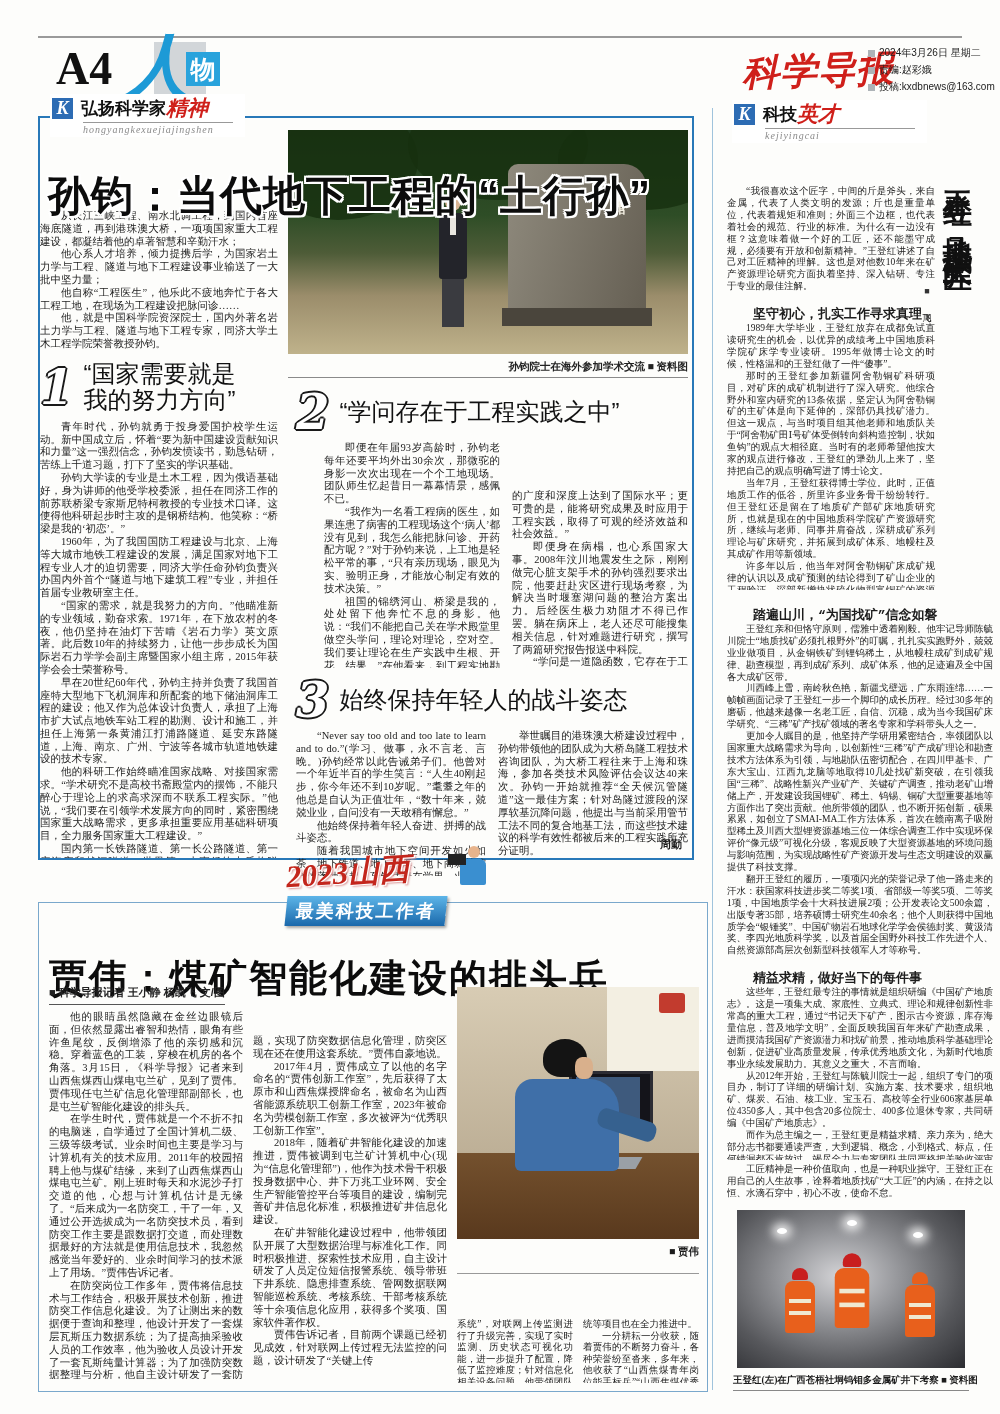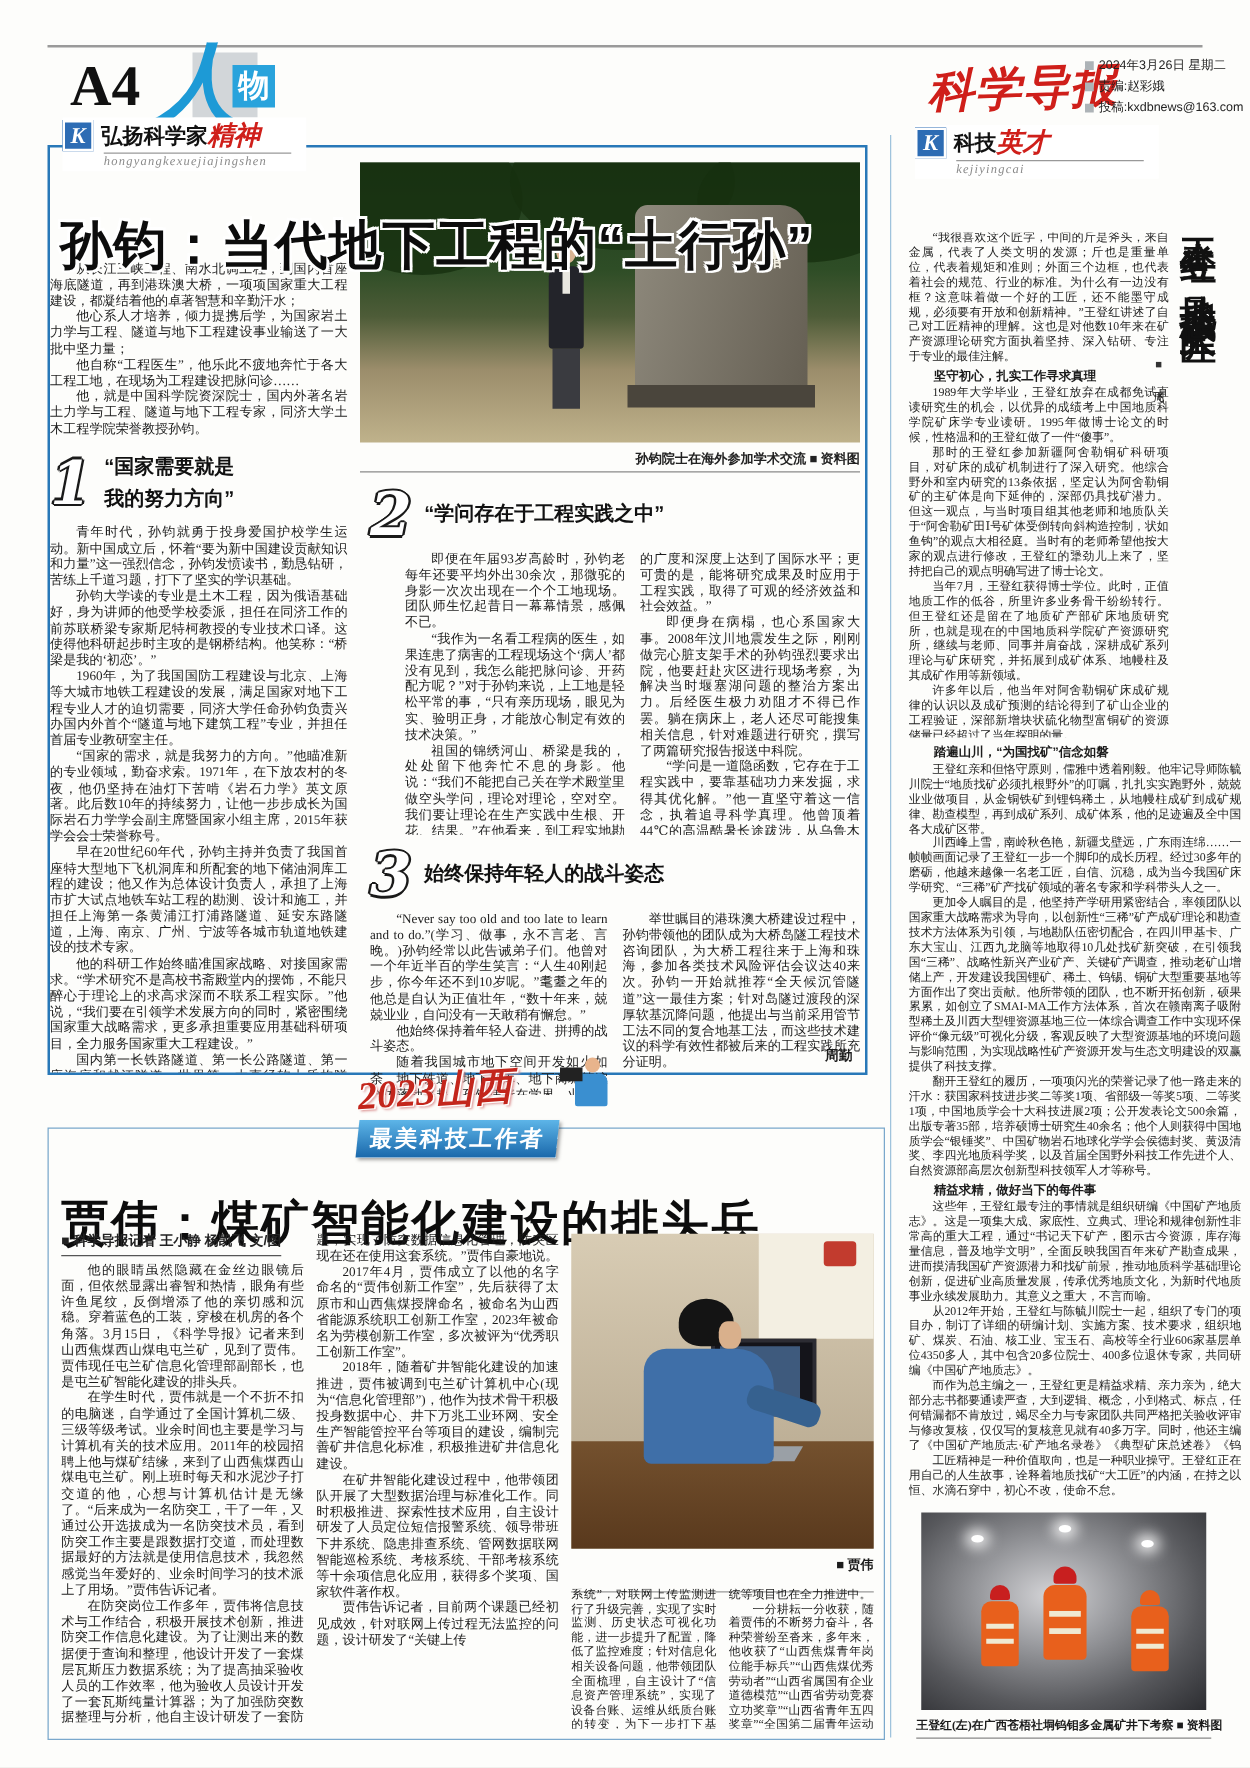--- a/index.html
+++ b/index.html
@@ -12,21 +12,21 @@
   .renwu-bg{position:absolute;left:34px;top:6px;width:52px;height:52px;background:#d2d6d9;}
   .renwu-ren{position:absolute;left:0;top:-16px;font-size:72px;font-weight:bold;font-style:italic;color:#1d9ad6;font-family:"Liberation Serif",serif;}
   .renwu-wu{position:absolute;left:66px;top:16px;width:34px;height:34px;background:#29a3dc;color:#fff;font-size:25px;font-weight:bold;text-align:center;line-height:34px;font-family:"Liberation Sans",sans-serif;}
   .masthead{position:absolute;left:742px;top:46px;font-family:"Liberation Serif",serif;font-style:italic;font-weight:900;font-size:37px;color:#cf1f1a;letter-spacing:1px;transform:rotate(-2deg);}
   .hdr-info{position:absolute;left:868px;top:44px;font-family:"Liberation Sans",sans-serif;font-size:10px;color:#222;line-height:17px;}
   .hdr-info .row{white-space:nowrap;}
   .sq{display:inline-block;width:7px;height:7px;background:#adb3b7;margin-right:4px;vertical-align:middle;}
   
   .body-txt{font-size:10.5px;line-height:12.8px;text-align:justify;}
   .para{margin:0;text-indent:2em;}
-  .cont .para:first-child{text-indent:0;}
+  .cont .para:first-child{text-indent:0;margin-top:48px;}
   .clip{overflow:hidden;}
   
   .kicker{position:absolute;background:#fff;padding:0 12px 2px 0;}
   .k-box{display:inline-block;width:25px;height:25px;background:#2d6cb4;box-shadow:inset 0 0 0 2px #fff, inset 0 0 0 3px #2d6cb4;
          color:#fff;font-family:"Liberation Serif",serif;font-weight:bold;font-style:italic;font-size:18px;text-align:center;line-height:25px;vertical-align:middle;}
   .k-label{font-family:"Liberation Sans",sans-serif;font-weight:bold;font-size:17px;color:#111;vertical-align:middle;margin-left:6px;text-align:center;}
   .k-accent{font-family:"Liberation Serif",serif;font-style:italic;font-weight:900;font-size:21px;color:#cf1f1a;vertical-align:middle;}
   .k-pinyin{font-size:10px;font-style:italic;color:#8a8a8a;margin-left:33px;letter-spacing:1px;border-top:1px solid #999;display:block;width:150px;padding-top:1px;}
   
   .a1-frame{position:absolute;left:38px;top:116px;width:652px;height:740px;border:2px solid #2878b8;}
@@ -43,21 +43,21 @@
   .figure1{position:absolute;left:150px;top:62px;width:30px;height:140px;}
   .fig-head{width:16px;height:19px;background:#d8b392;border-radius:50%;margin:0 auto;}
   .fig-suit{width:28px;height:66px;background:#23242a;border-radius:8px 8px 3px 3px;margin:2px auto 0;position:relative;}
   .fig-shirt{position:absolute;left:11px;top:2px;width:6px;height:20px;background:#e9e7e0;}
   .fig-legs{width:22px;height:48px;background:#3a3b40;margin:0 auto;}
   .a1-caption{position:absolute;left:248px;top:242px;width:400px;text-align:right;font-size:10.5px;font-weight:600;color:#222;border-bottom:1px solid #8a8a8a;padding-bottom:3px;}
   .a1-col1{position:absolute;left:0;top:80px;width:238px;height:648px;margin-top:12px;}
   .sec-head{display:flex;align-items:center;margin:10px 0 8px;}
   .sec-num{font-family:"DejaVu Serif",serif;font-style:italic;font-size:48px;font-weight:bold;color:#fff;line-height:44px;margin-right:10px;
     text-shadow:-2px 0 #1a1a1a,2px 0 #1a1a1a,0 -2px #1a1a1a,0 2px #1a1a1a,-1px -1px #1a1a1a,1px 1px #1a1a1a,1px -1px #1a1a1a,-1px 1px #1a1a1a;}
-  .sec-title{font-family:"Liberation Sans",sans-serif;font-weight:700;font-size:16px;color:#111;line-height:26px;}
+  .sec-title{font-family:"Liberation Sans",sans-serif;font-weight:400;font-size:24px;color:#111;line-height:26px;}
   .a1-sections{position:absolute;left:256px;top:262px;width:392px;}
   .two-col{display:flex;gap:12px;}
   .two-col .col{flex:1;}
   .a1-author{position:absolute;right:10px;bottom:6px;font-weight:bold;font-size:11px;}
   .v-divider{position:absolute;left:712px;top:108px;width:1px;height:1282px;background:#9fc3dc;}
   
   .a2-box{position:absolute;left:38px;top:902px;width:668px;height:488px;border:1px solid #7aa8cc;}
   .a2-badge{position:absolute;left:286px;top:852px;width:200px;height:84px;z-index:7;}
   .badge-2023{font-family:"Liberation Serif",serif;font-style:italic;font-weight:900;font-size:31px;color:#c3261c;
     text-shadow:1px 1px 0 #fff,2px 2px 2px #d99;transform:rotate(-4deg);display:inline-block;}
@@ -86,21 +86,21 @@
   .a2-caption{position:absolute;left:418px;top:342px;width:242px;text-align:right;font-size:10.5px;font-weight:600;border-bottom:1px solid #999;padding-bottom:14px;}
   .a2-colA{position:absolute;left:418px;top:368px;width:116px;height:112px;font-size:9.5px;line-height:11.6px;}
   .a2-colB{position:absolute;left:544px;top:368px;width:116px;height:112px;font-size:9.5px;line-height:11.6px;}
   
   .a3-kicker{left:732px;top:100px;}
   .a3-upper{position:absolute;left:727px;top:186px;width:208px;height:404px;font-size:9.5px;line-height:11.9px;text-align:justify;}
   .a3-vtitle{position:absolute;left:938px;top:168px;height:440px;writing-mode:vertical-rl;text-orientation:upright;
     font-family:"Liberation Serif",serif;font-weight:900;font-size:29px;letter-spacing:4px;color:#111;}
   .a3-vbyline{position:absolute;left:920px;top:286px;writing-mode:vertical-rl;text-orientation:upright;font-size:9px;color:#333;}
   .a3-lower{position:absolute;left:727px;top:594px;width:266px;height:566px;font-size:9.5px;line-height:11.9px;text-align:justify;}
-  .a3-subhead{font-weight:bold;font-size:10px;text-indent:2em;margin:3px 0 2px;font-family:Liberation Sans, sans-serif;}
+  .a3-subhead{font-weight:bold;font-size:13px;text-indent:2em;margin:16px 0 2px;font-family:Liberation Mono, monospace;}
   .a3-final{position:absolute;left:727px;top:1164px;width:266px;height:42px;font-size:9.5px;line-height:11.9px;text-align:justify;overflow:hidden;}
   .a3-photo{position:absolute;left:737px;top:1210px;width:228px;height:158px;overflow:hidden;
     background:radial-gradient(ellipse at 45% 42%, #d3d3d6 0%, #98999d 32%, #57585c 68%, #2c2d31 100%);}
   .lamp{position:absolute;width:10px;height:6px;background:#fff;border-radius:50%;box-shadow:0 0 10px 5px rgba(255,255,255,.8);}
   .worker{position:absolute;}
   .w-helmet{width:16px;height:12px;border-radius:8px 8px 2px 2px;margin:0 auto;}
   .w-body{width:30px;height:52px;border-radius:8px 8px 3px 3px;background:#e8601c;margin-top:1px;position:relative;}
   .w-stripe{position:absolute;left:4px;top:18px;width:22px;height:4px;background:#efe9d2;}
   .w-stripe2{position:absolute;left:4px;top:30px;width:22px;height:4px;background:#efe9d2;}
   .a3-caption{position:absolute;left:733px;top:1374px;width:236px;font-size:9.5px;font-weight:600;text-align:left;border-bottom:1px solid #888;padding-bottom:3px;white-space:nowrap;}

